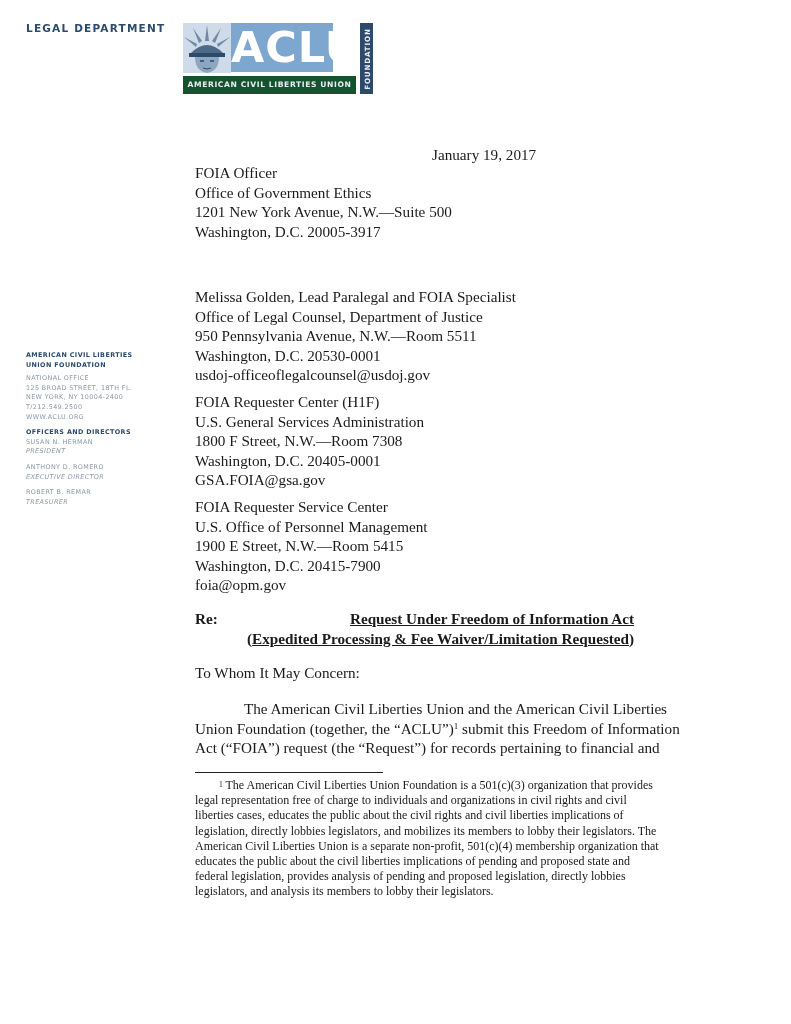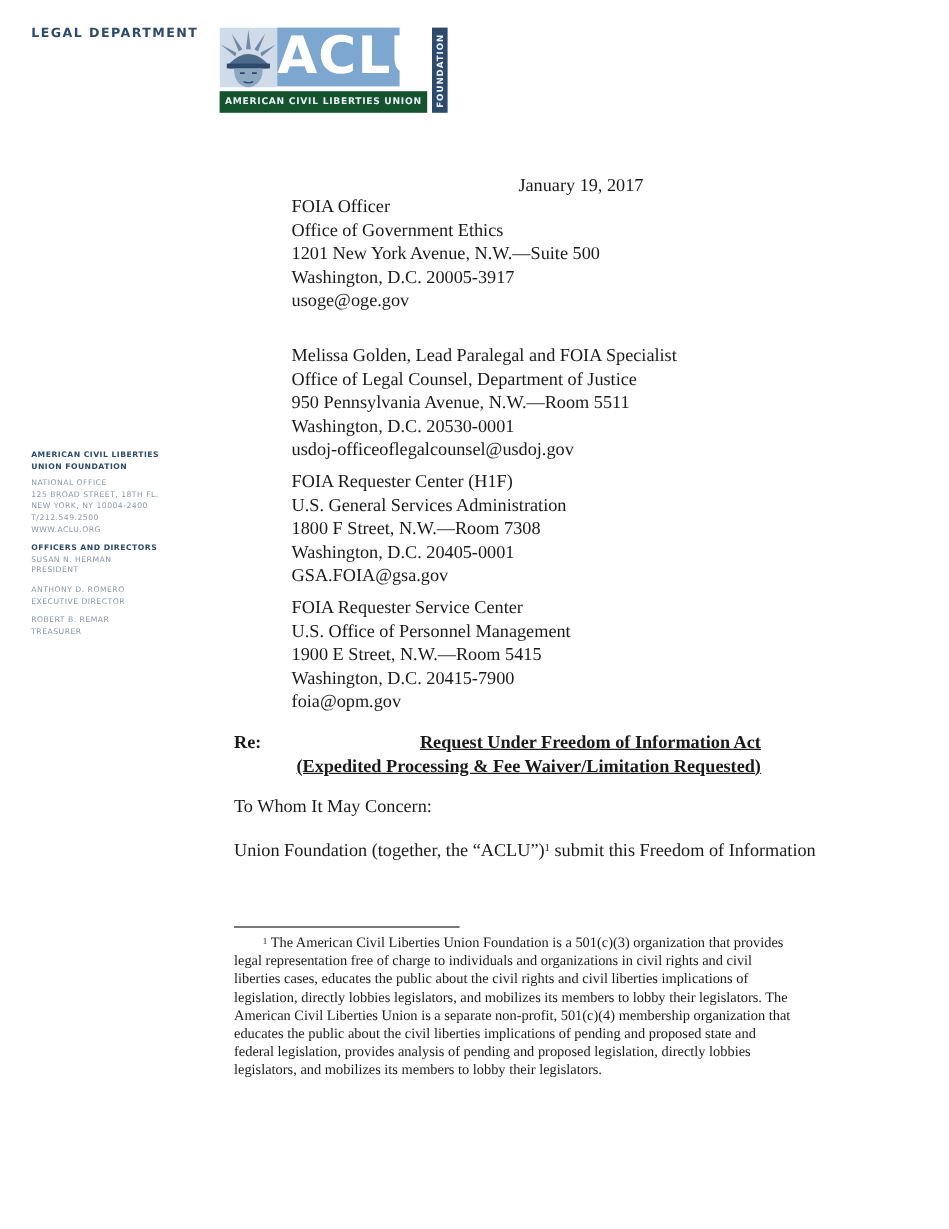--- a/index.html
+++ b/index.html
@@ -33,33 +33,33 @@
   }
   .logo .foundation-bar span {
     position: absolute; left: 50%; top: 50%;
     transform: translate(-50%, -50%) rotate(-90deg);
     color: #e8eef5; font-family: "DejaVu Sans", sans-serif; font-weight: bold;
     font-size: 7.2px; letter-spacing: 0.8px; white-space: nowrap;
   }
 
   
   .sidebar { position: absolute; left: 26px; top: 351px; width: 150px;
-    font-family: "DejaVu Sans", sans-serif; font-size: 6.4px; line-height: 9.6px; letter-spacing: 0.4px; margin-top: 24px; }
+    font-family: "DejaVu Sans", sans-serif; font-size: 6.4px; line-height: 9.6px; letter-spacing: 0.4px; }
   .sidebar .hdr { font-weight: bold; color: #2c4a6b; }
   .sidebar .txt { color: #8a98a8; }
-  .sidebar .ttl { color: #8a98a8; }
+  .sidebar .ttl { color: #8a98a8; font-style: italic; }
   .sidebar .gap { height: 6px; }
   .sidebar .gap-s { height: 4px; }
 
   
   .letter { position: absolute; left: 195px; top: 0; width: 560px;
     font-family: "Liberation Serif", serif; color: #1a1a1a; }
   .date { position: absolute; left: 237px; top: 146px; font-size: 15.2px; }
   .addr { position: absolute; left: 0; font-size: 15.2px; line-height: 19.6px; }
-  .addr div { white-space: nowrap; margin-left: 48px; }
+  .addr div { white-space: nowrap; }
   .addr1 { top: 163px; }
   .addr2 { top: 287px; }
   .addr3 { top: 392px; }
   .addr4 { top: 497px; }
 
   .re { position: absolute; left: 0; top: 609px; font-size: 15.2px; line-height: 19.6px; font-weight: bold; }
   .re .re-label { position: absolute; left: 0; top: 0; text-align: center; }
   .re .re-lines { position: absolute; left: 52px; top: 0; white-space: nowrap; text-align: right; }
   .re .re-lines div { text-decoration: underline; }
 
@@ -128,21 +128,20 @@
   </div>
 
   <div class="letter">
     <div class="date">January 19, 2017</div>
 
     <div class="addr addr1">
       <div>FOIA Officer</div>
       <div>Office of Government Ethics</div>
       <div>1201 New York Avenue, N.W.—Suite 500</div>
       <div>Washington, D.C. 20005-3917</div>
-      <div>usoge@oge.gov</div>
     </div>
 
     <div class="addr addr2">
       <div>Melissa Golden, Lead Paralegal and FOIA Specialist</div>
       <div>Office of Legal Counsel, Department of Justice</div>
       <div>950 Pennsylvania Avenue, N.W.—Room 5511</div>
       <div>Washington, D.C. 20530-0001</div>
       <div>usdoj-officeoflegalcounsel@usdoj.gov</div>
     </div>
 
@@ -166,30 +165,32 @@
       <div class="re-label">Re:</div>
       <div class="re-lines">
         <div>Request Under Freedom of Information Act</div>
         <div>(Expedited Processing &amp; Fee Waiver/Limitation Requested)</div>
       </div>
     </div>
 
     <div class="salutation">To Whom It May Concern:</div>
 
     <div class="para">
+      <div class="indent">The American Civil Liberties Union and the American Civil Liberties</div>
       <div><span>Union Foundation (together, the “ACLU”)</span><sup>1</sup><span> submit this Freedom of Information</span></div>
+      <div>Act (“FOIA”) request (the “Request”) for records pertaining to financial and</div>
     </div>
   </div>
 
   <div class="fn-rule"></div>
 
   <div class="footnote">
     <div class="indent"><sup>1</sup><span> The American Civil Liberties Union Foundation is a 501(c)(3) organization that provides</span></div>
     <div>legal representation free of charge to individuals and organizations in civil rights and civil</div>
     <div>liberties cases, educates the public about the civil rights and civil liberties implications of</div>
     <div>legislation, directly lobbies legislators, and mobilizes its members to lobby their legislators. The</div>
     <div>American Civil Liberties Union is a separate non-profit, 501(c)(4) membership organization that</div>
     <div>educates the public about the civil liberties implications of pending and proposed state and</div>
     <div>federal legislation, provides analysis of pending and proposed legislation, directly lobbies</div>
-    <div>legislators, and mobilizes its members to lobby their legislators.</div>
+    <div>legislators, and analysis its members to lobby their legislators.</div>
   </div>
 
 </div>
 
 </body></html>

